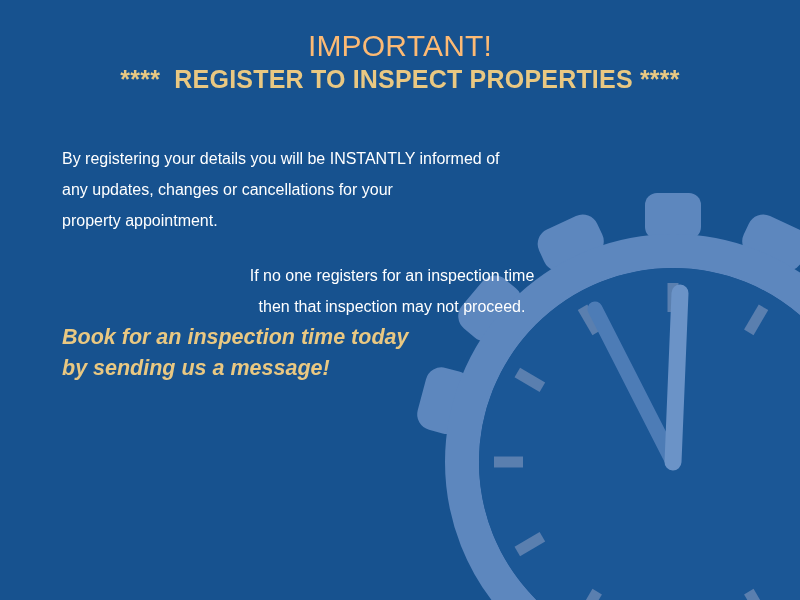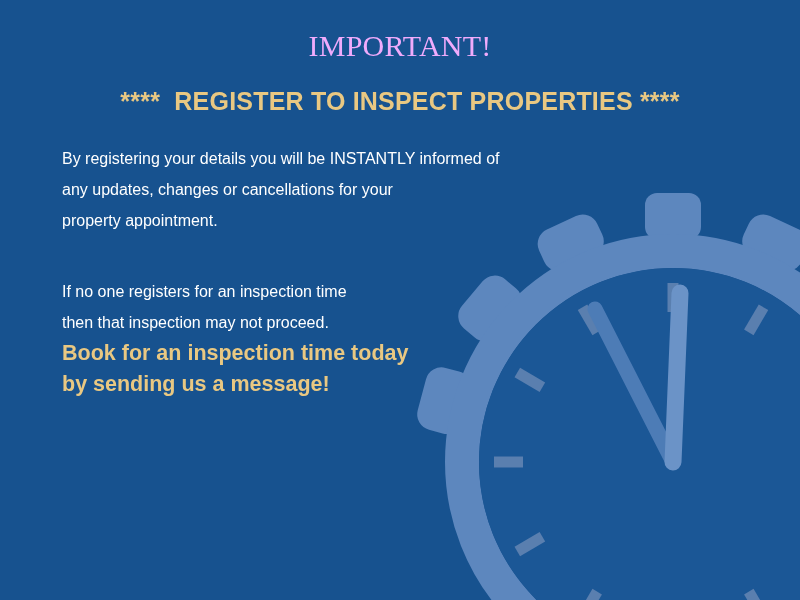--- a/index.html
+++ b/index.html
@@ -41,68 +41,68 @@
 
   .heading-block {
     position: absolute;
     left: 0;
     top: 28px;
     width: 800px;
     text-align: center;
   }
 
   .headline-1 {
-    color: #f0abfc;
+    color: #fdba74;
     font-size: 30px;
     font-weight: 400;
     line-height: 1.18;
     letter-spacing: 0.2px;
-    font-family: Liberation Serif, serif;
   }
 
   .headline-2 {
     color: #e9c882;
     font-size: 25px;
     font-weight: 700;
     line-height: 1.2;
-    margin-top: 23px;
+    margin-top: 1px;
     letter-spacing: 0.2px;
     white-space: pre;
   }
 
   .body-block {
     position: absolute;
     left: 62px;
     top: 143px;
     width: 660px;
   }
 
   .para {
     color: #ffffff;
     font-size: 16px;
     font-weight: 400;
     line-height: 31px;
     white-space: pre-line;
   }
 
-  .para.gap-1 { margin-top: 40px; }
+  .para.gap-1 { margin-top: 24px; text-align: center; }
 
   .cta-white {
     color: #ffffff;
     font-size: 21.5px;
     font-weight: 400;
     line-height: 31px;
   }
 
   .cta-gold {
     color: #e9c882;
     font-size: 21.5px;
     font-weight: 700;
     line-height: 31px;
     white-space: pre-line;
+    font-style: italic;
   }
 </style>
 </head>
 <body>
 
 <div id="slide">
 
   <svg id="clock-graphic" viewBox="0 0 800 600" width="800" height="600" xmlns="http://www.w3.org/2000/svg" aria-hidden="true">
 
     <defs>

